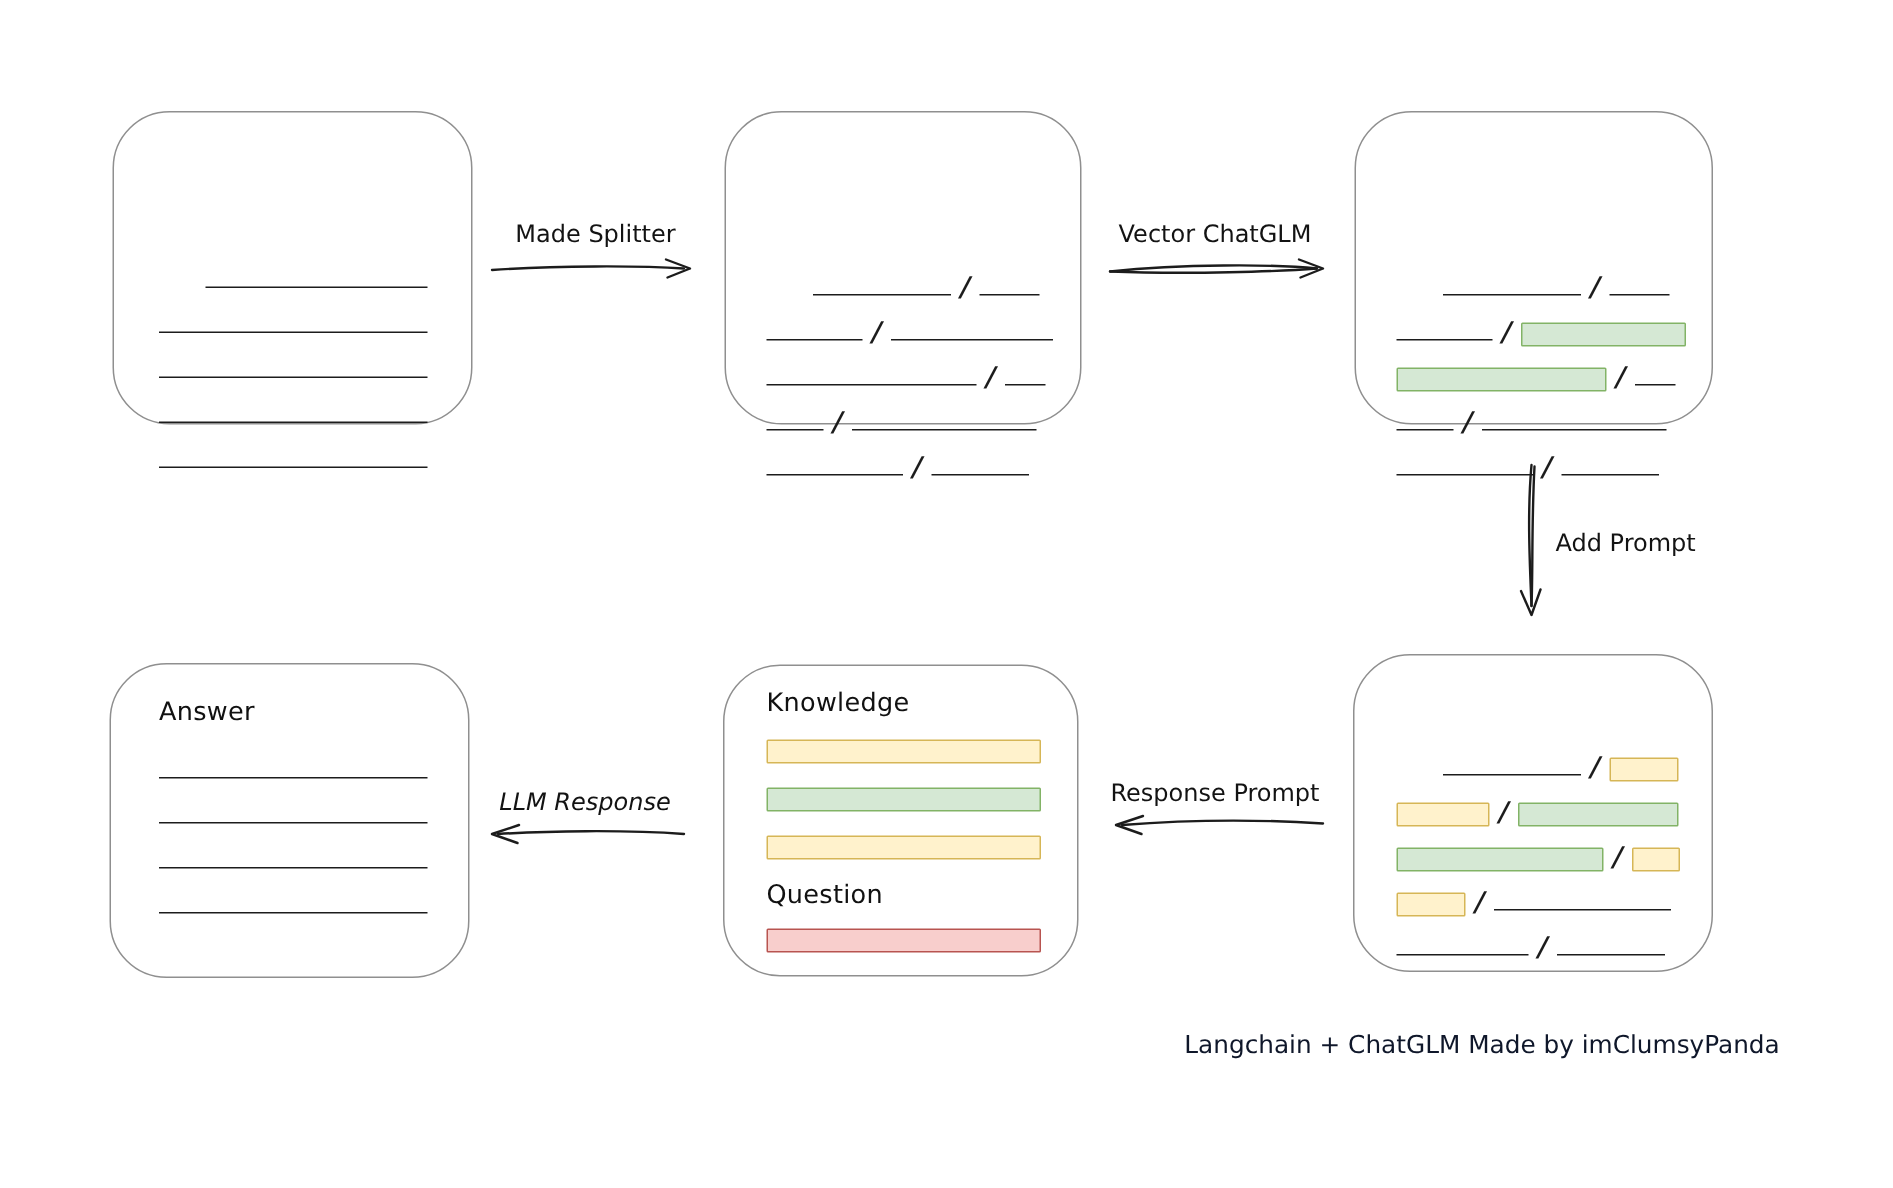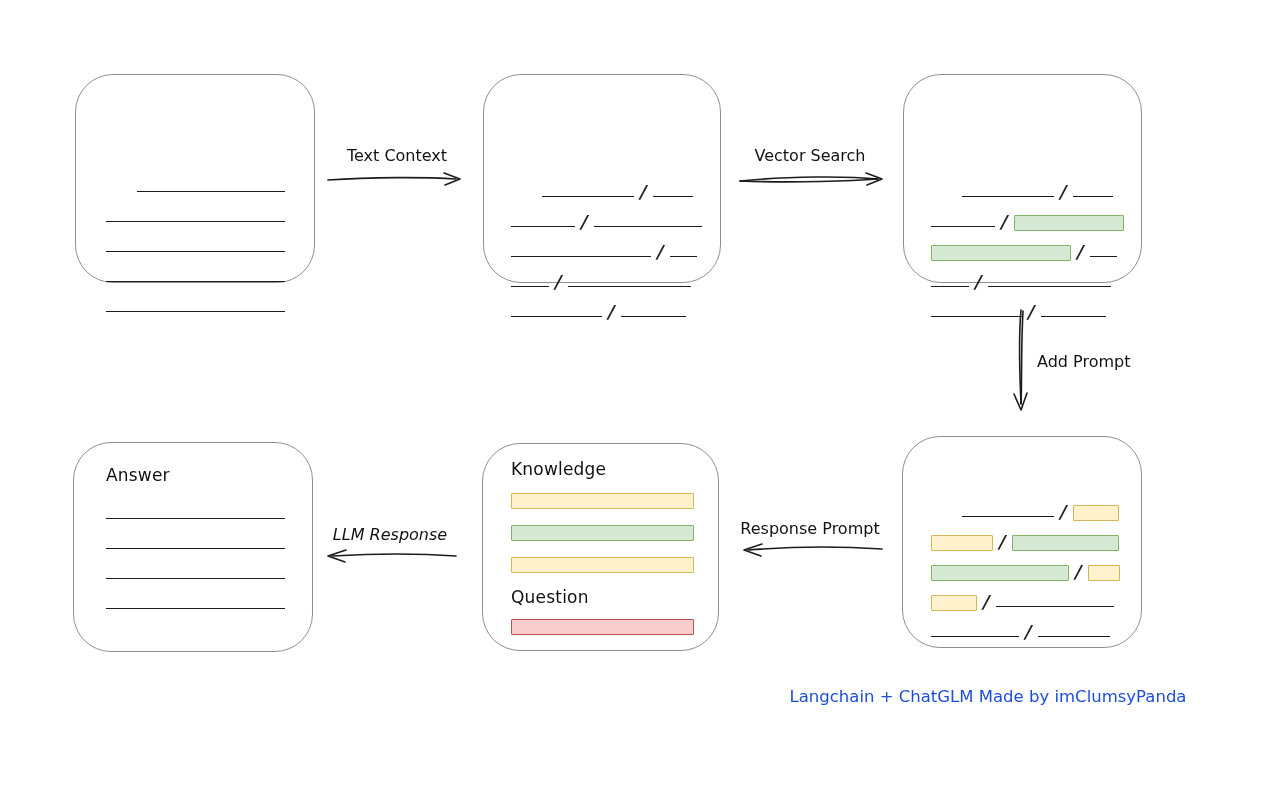--- a/index.html
+++ b/index.html
@@ -22,21 +22,21 @@
   .bar-yellow { background:var(--yellow-fill); border-color:var(--yellow-stroke); }
   .bar-green  { background:var(--green-fill);  border-color:var(--green-stroke); }
   .bar-red    { background:var(--red-fill);    border-color:var(--red-stroke); }
 
   .ans-line { height:30px; width:179px; border-bottom:1.7px solid #1c1c1c; }
 
   .arrow-label { position:absolute; font-size:16px; text-align:center; white-space:nowrap; color:#131313; }
   .arrow-svg { position:absolute; overflow:visible; }
   .arrow-svg path, .arrow-svg polyline { fill:none; stroke:#1c1c1c; stroke-width:1.6; stroke-linecap:round; stroke-linejoin:round; }
 
-  .caption { position:absolute; font-size:16.5px; white-space:nowrap; color:#1d4ed8; }
+  .caption { position:absolute; font-size:16.5px; white-space:nowrap; color:#0f172a; }
 </style>
 </head>
 <body>
 
 <div class="canvas">
 
   <div class="box" style="left:75px; top:74px; width:240px; height:209px;">
     <div class="rows" style="left:30px; top:92px;">
         <div class="seg-row" style="padding-left: 31px;">
           <div class="line-seg" style="width: 148px;"></div>
@@ -164,27 +164,27 @@
           <div class="bar bar-green"></div>
           <div class="bar bar-yellow"></div>
         </div>
       <div class="box-title" style="margin-top:14px;">Question</div>
       <div style="display:flex; flex-direction:column; gap:14px; margin-top:12px;">
           <div class="bar bar-red"></div>
         </div>
     </div>
   </div>
 
-  <div class="arrow-label" style="left:322px; top:146px; width:150px;">Text Context</div>
+  <div class="arrow-label" style="left:322px; top:146px; width:150px;">Made Splitter</div>
   <svg class="arrow-svg" style="left:326px; top:169px;" width="142" height="20" viewBox="0 0 142 20">
     <path d="M2,11 C45,8 100,8 130,10"></path>
     <polyline points="118,4 134,10 119,16"></polyline>
   </svg>
 
-  <div class="arrow-label" style="left:735px; top:146px; width:150px;">Vector Search</div>
+  <div class="arrow-label" style="left:735px; top:146px; width:150px;">Vector ChatGLM</div>
   <svg class="arrow-svg" style="left:738px; top:169px;" width="150" height="20" viewBox="0 0 150 20">
     <path d="M2,12 C50,7 110,7 140,10"></path>
     <path d="M2,12 C55,14 115,12 140,10"></path>
     <polyline points="128,4 144,10 129,16"></polyline>
   </svg>
 
   <svg class="arrow-svg" style="left:1008px; top:308px;" width="26" height="112" viewBox="0 0 26 112">
     <path d="M13,2 C10,35 12,70 13,96"></path>
     <path d="M15,3 C13,40 14,72 13,96"></path>
     <polyline points="6,86 13,102 19,85"></polyline>

